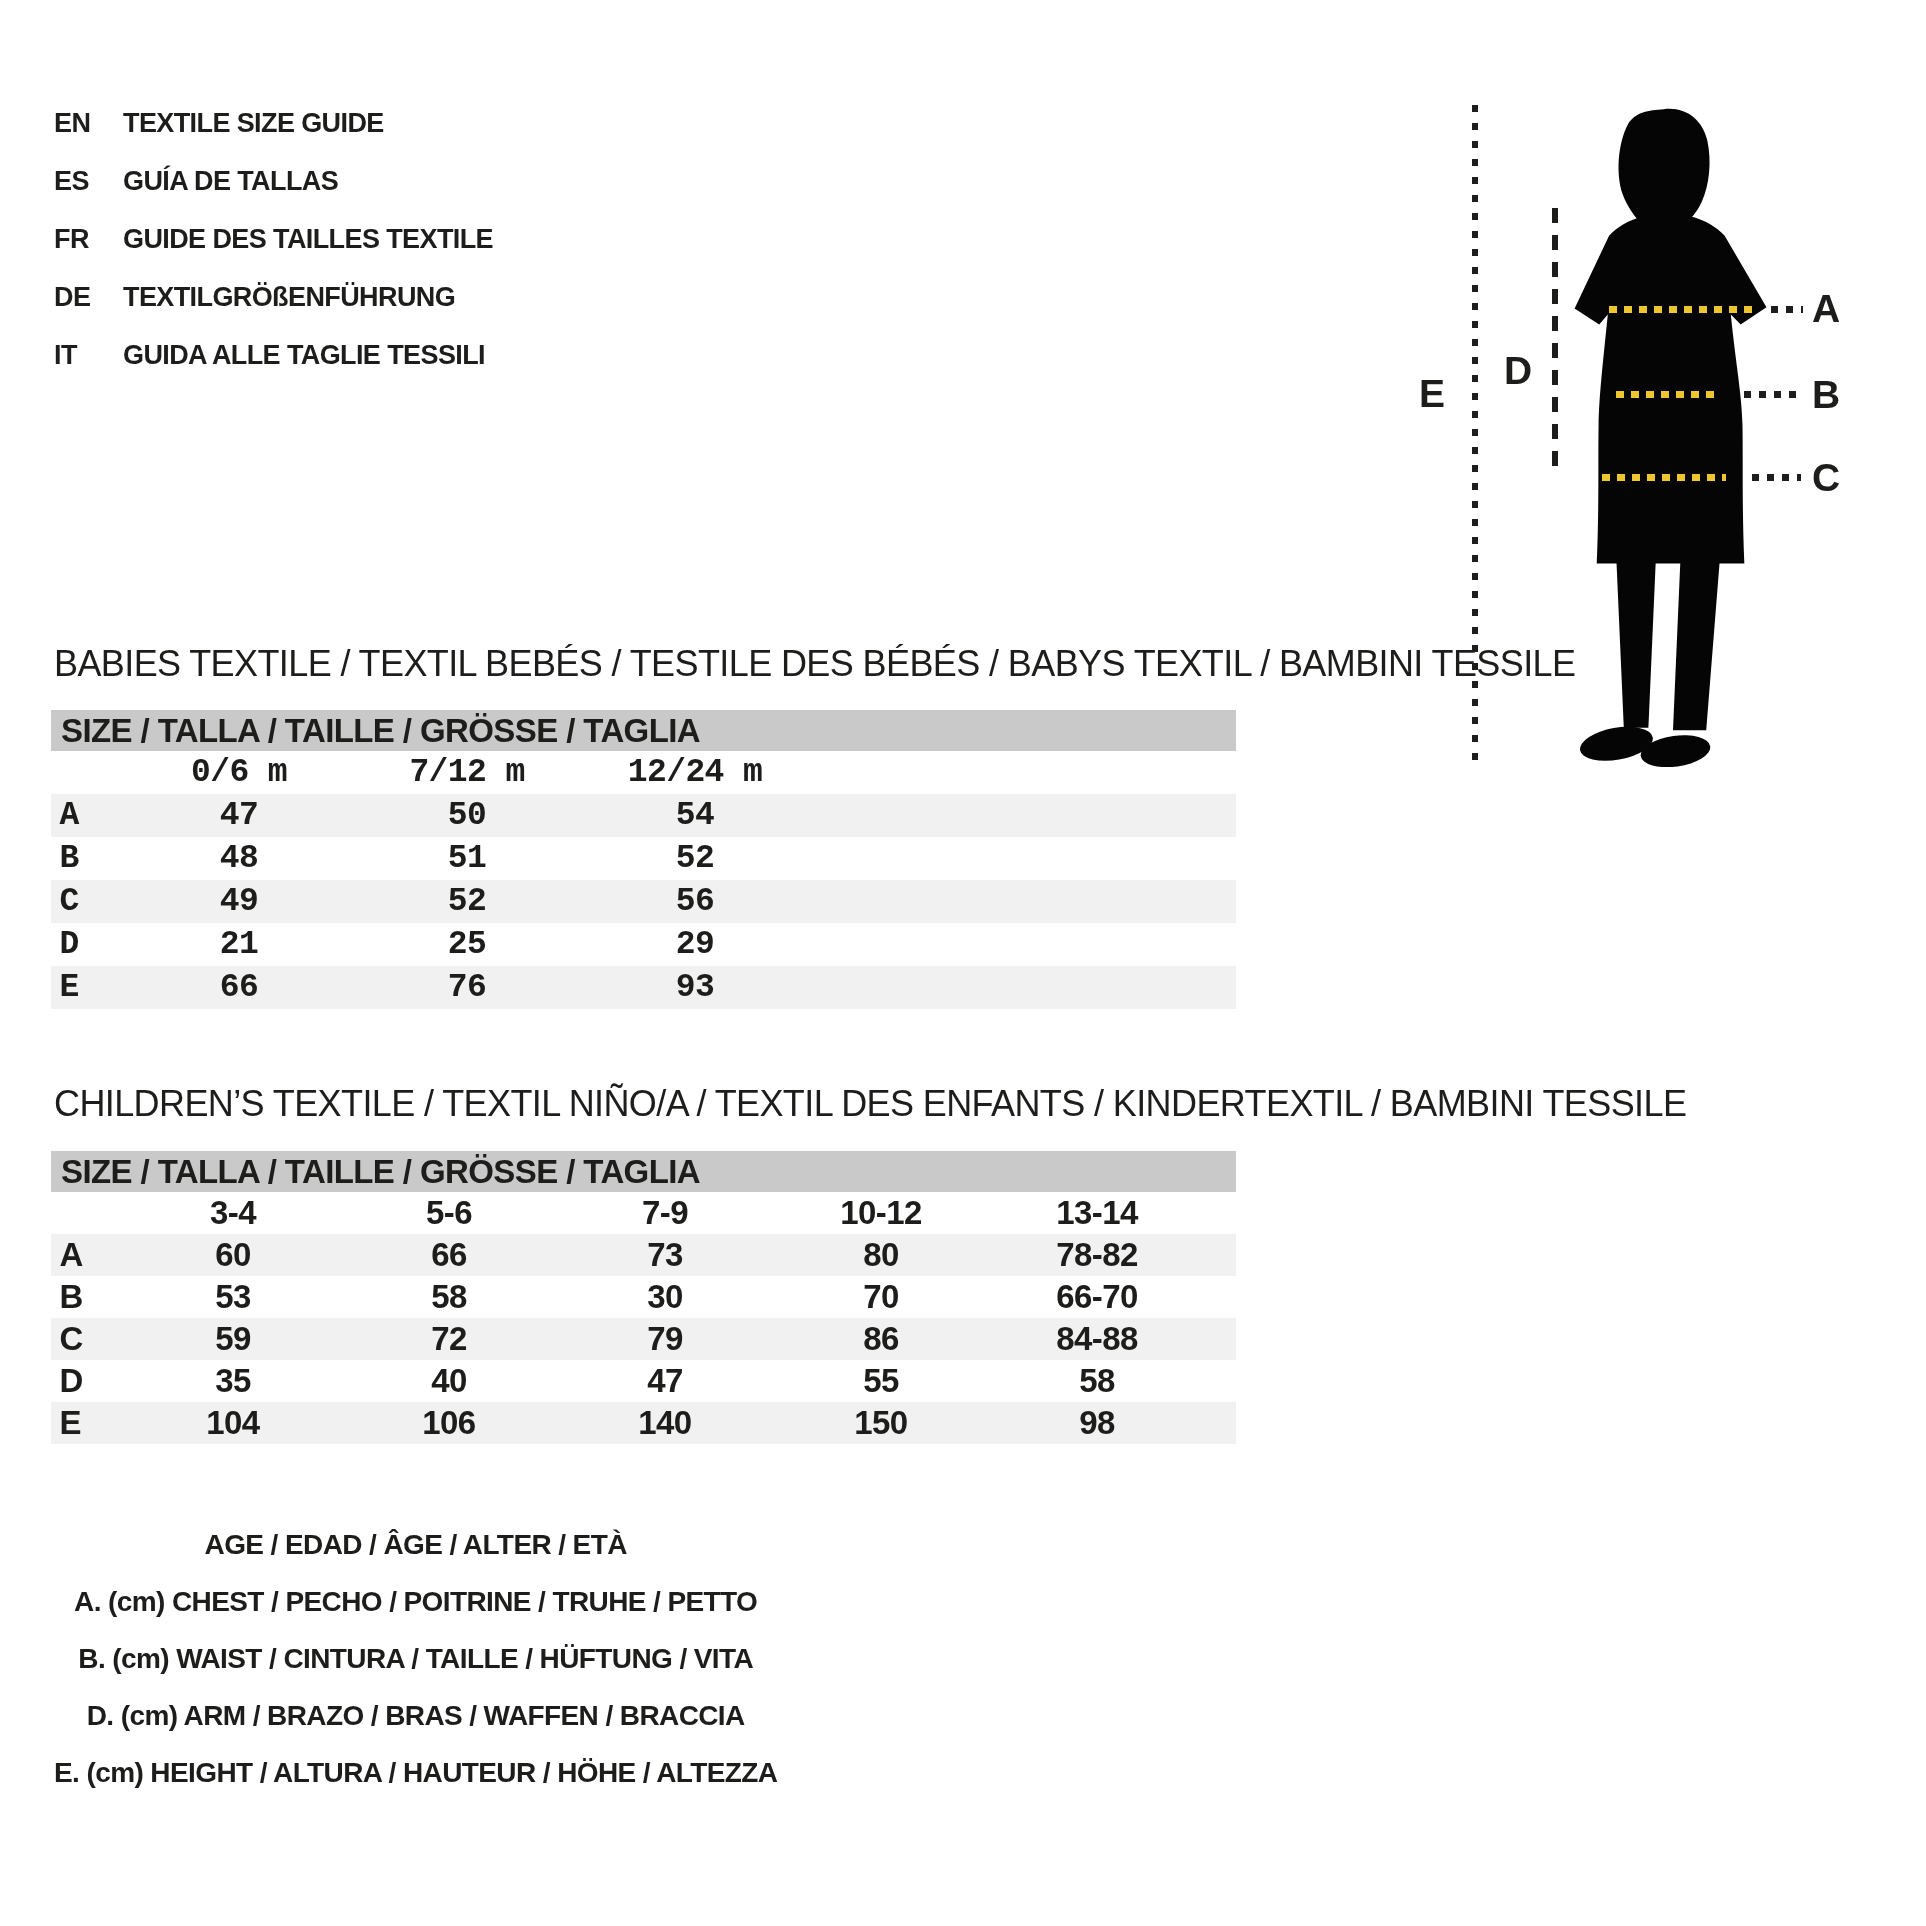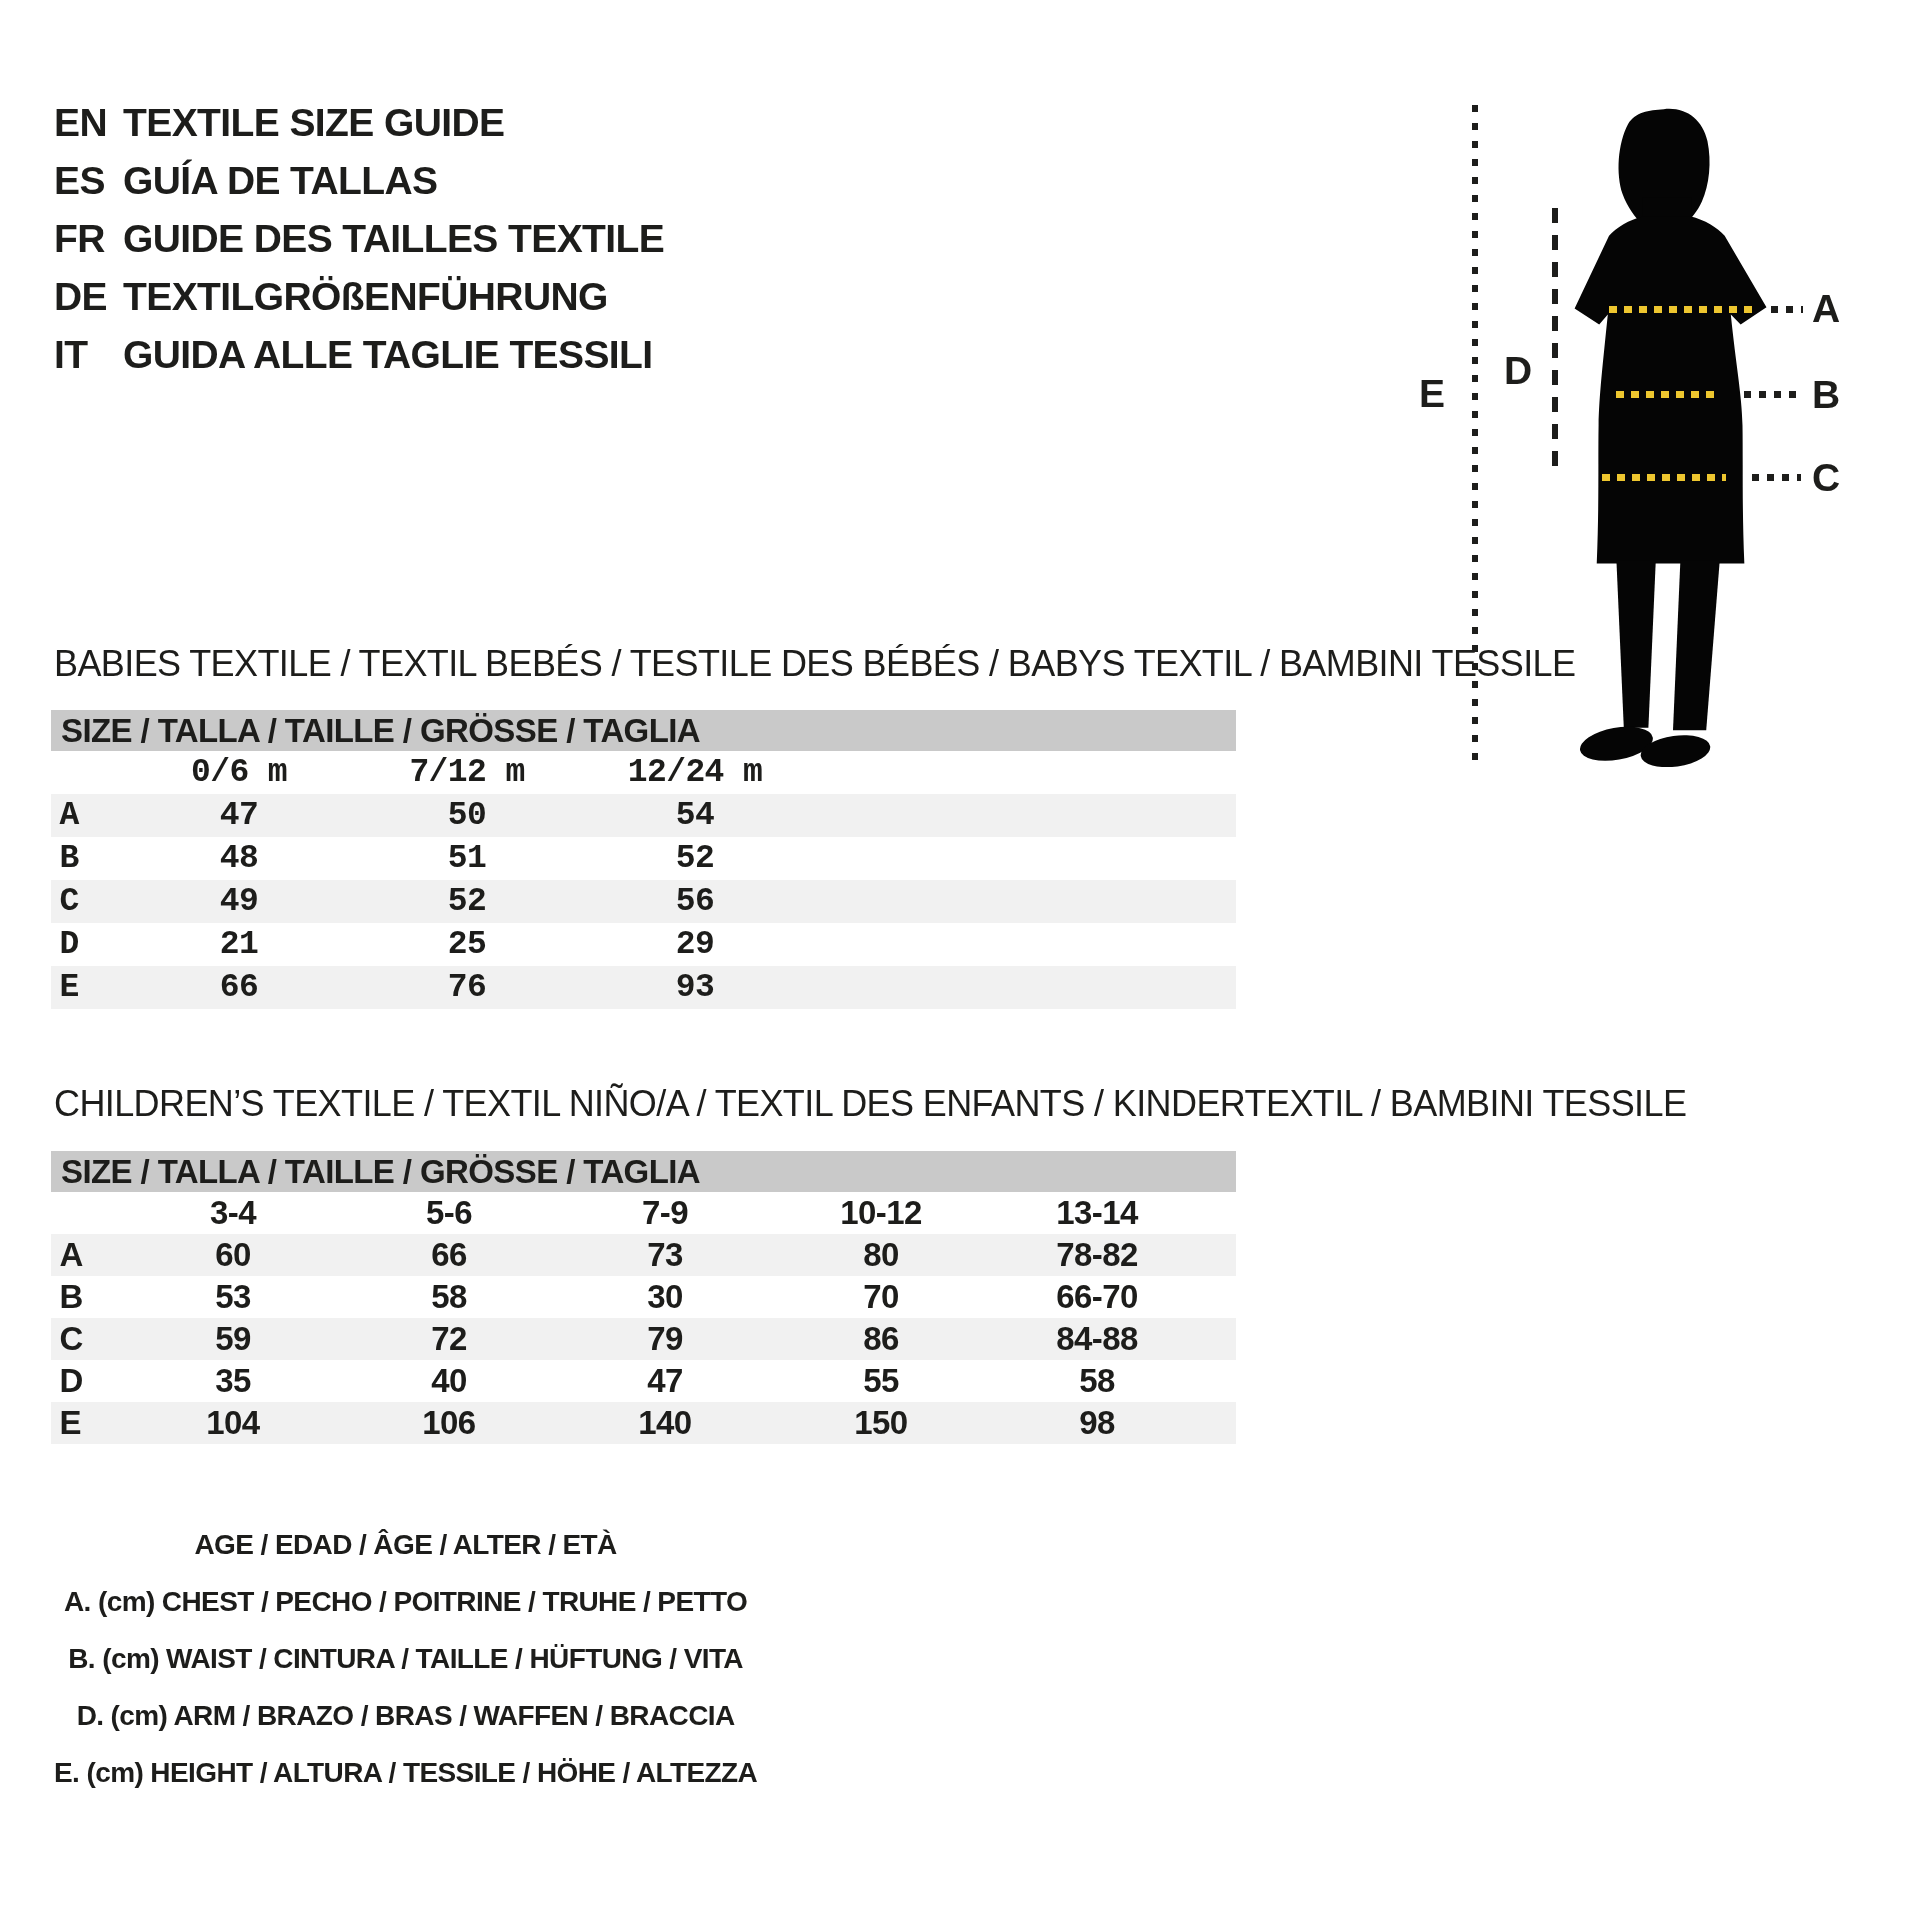--- a/index.html
+++ b/index.html
@@ -3,21 +3,21 @@
 <meta charset="utf-8">
 <style>
   html,body{margin:0;padding:0;background:#fff;}
   .canvas{
     position:relative; width:1926px; height:1926px; background:#ffffff;
     font-family:"Liberation Sans", sans-serif; font-stretch:condensed;
     color:#1d1d1b; overflow:hidden; letter-spacing:-0.6px;
   }
   
   .lang-block{position:absolute; left:54px; top:94px;}
-  .lang-row{display:flex; height:58px; align-items:center; font-size:39px; font-weight:700;}
+  .lang-row{display:flex; height:58px; align-items:center; font-size:27px; font-weight:700;}
   .lang-code{width:69px; flex:0 0 69px;}
   .lang-title{white-space:nowrap;}
   
   .section-title{position:absolute; left:54px; font-size:36px; font-weight:400; white-space:nowrap;}
   .section-title.babies{top:643px;}
   .section-title.children{top:1083px;}
   
   .table-block{position:absolute; left:51px; width:1185px;}
   .table-block.babies{top:710px;}
   .table-block.children{top:1151px;}
@@ -240,17 +240,17 @@
       </tr>
     </tbody>
       </table>
   </div>
 
   <div class="legend-block">
     <div class="legend-line">AGE / EDAD / ÂGE / ALTER / ETÀ</div>
     <div class="legend-line">A. (cm) CHEST / PECHO / POITRINE / TRUHE / PETTO</div>
     <div class="legend-line">B. (cm) WAIST / CINTURA / TAILLE / HÜFTUNG / VITA</div>
     <div class="legend-line">D. (cm) ARM / BRAZO / BRAS / WAFFEN / BRACCIA</div>
-    <div class="legend-line">E. (cm) HEIGHT / ALTURA / TESSILE / HÖHE / ALTEZZA</div>
+    <div class="legend-line">E. (cm) HEIGHT / ALTURA / HAUTEUR / HÖHE / ALTEZZA</div>
   </div>
 
 </div>
 
 
 </body></html>

